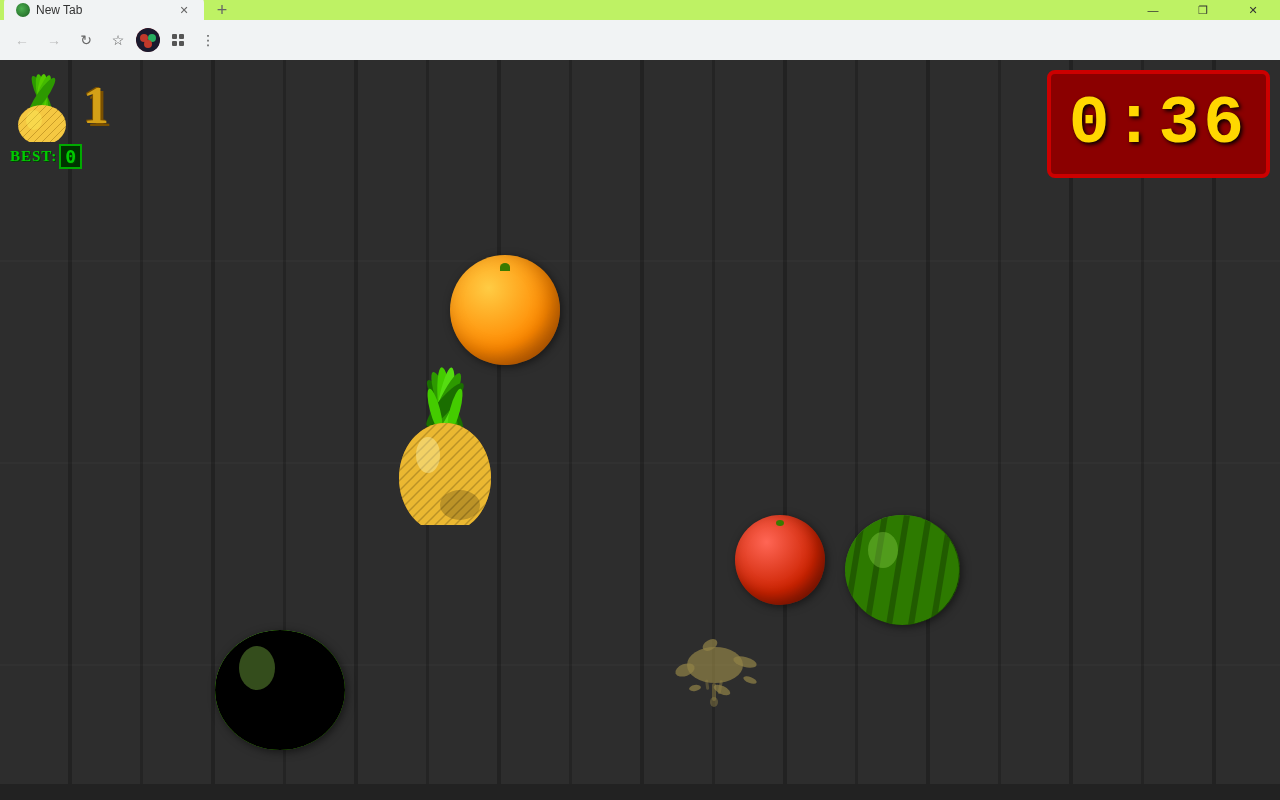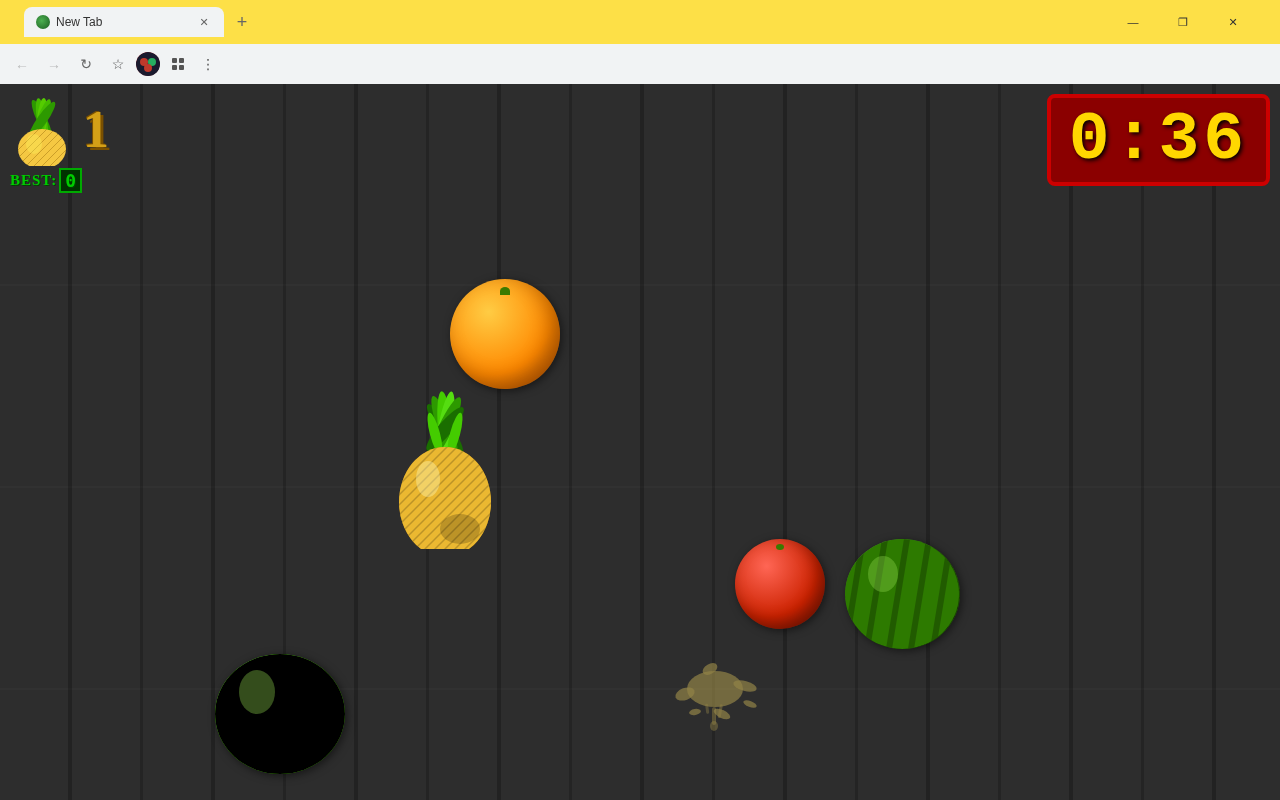--- a/index.html
+++ b/index.html
@@ -7,23 +7,23 @@
 
     
     .browser-chrome {
       width: 1280px;
       background: #f1f3f4;
       user-select: none;
     }
     .title-bar {
       display: flex;
       align-items: center;
-      height: 44px;
-      background: #fde047;
-      padding: 0 24px;
+      height: 20px;
+      background: #bef264;
+      padding: 0 4px;
     }
     .tab {
       display: flex;
       align-items: center;
       background: #f1f3f4;
       border-radius: 8px 8px 0 0;
       padding: 0 12px;
       height: 30px;
       min-width: 200px;
       max-width: 240px;
@@ -194,21 +194,21 @@
     }
 
     
     .timer-display {
       position: absolute;
       top: 10px;
       right: 10px;
       background: #8b0000;
       border: 4px solid #cc0000;
       border-radius: 8px;
-      padding: 8px 18px;
+      padding: 16px 18px;
       font-family: 'Courier New', monospace;
       font-size: 68px;
       font-weight: bold;
       color: #ffd700;
       text-shadow: 2px 2px 4px #000;
       letter-spacing: 4px;
       line-height: 1;
     }
 
     

